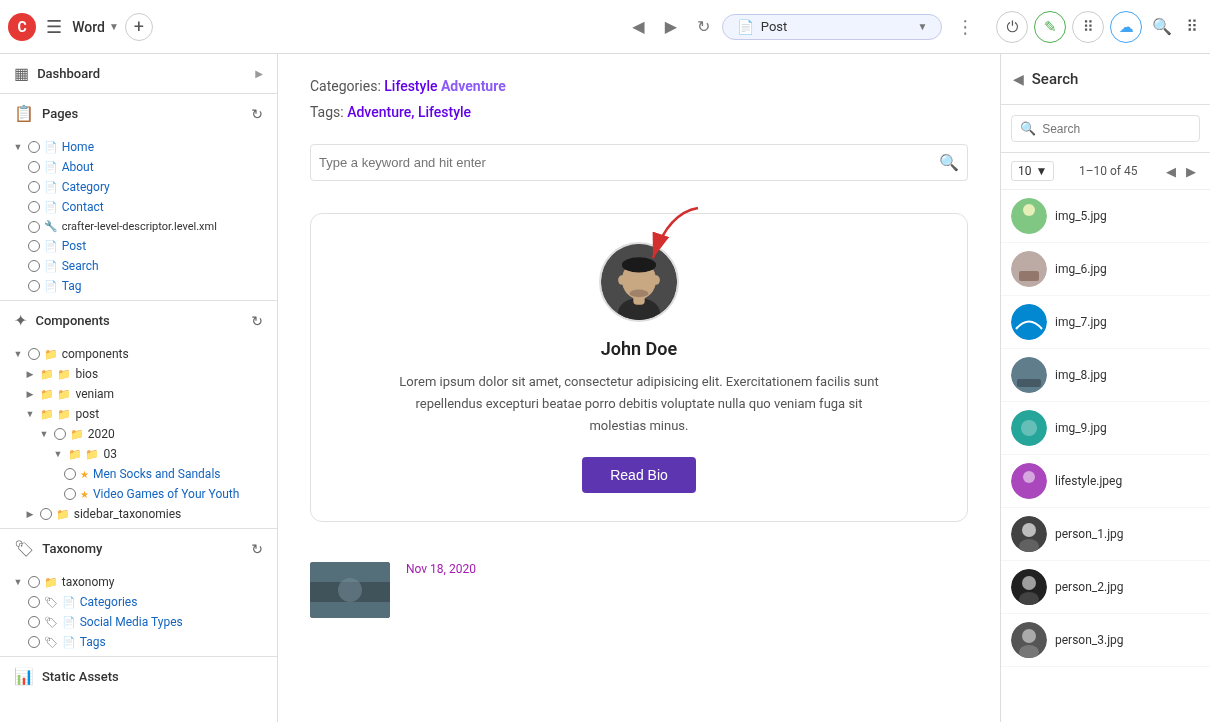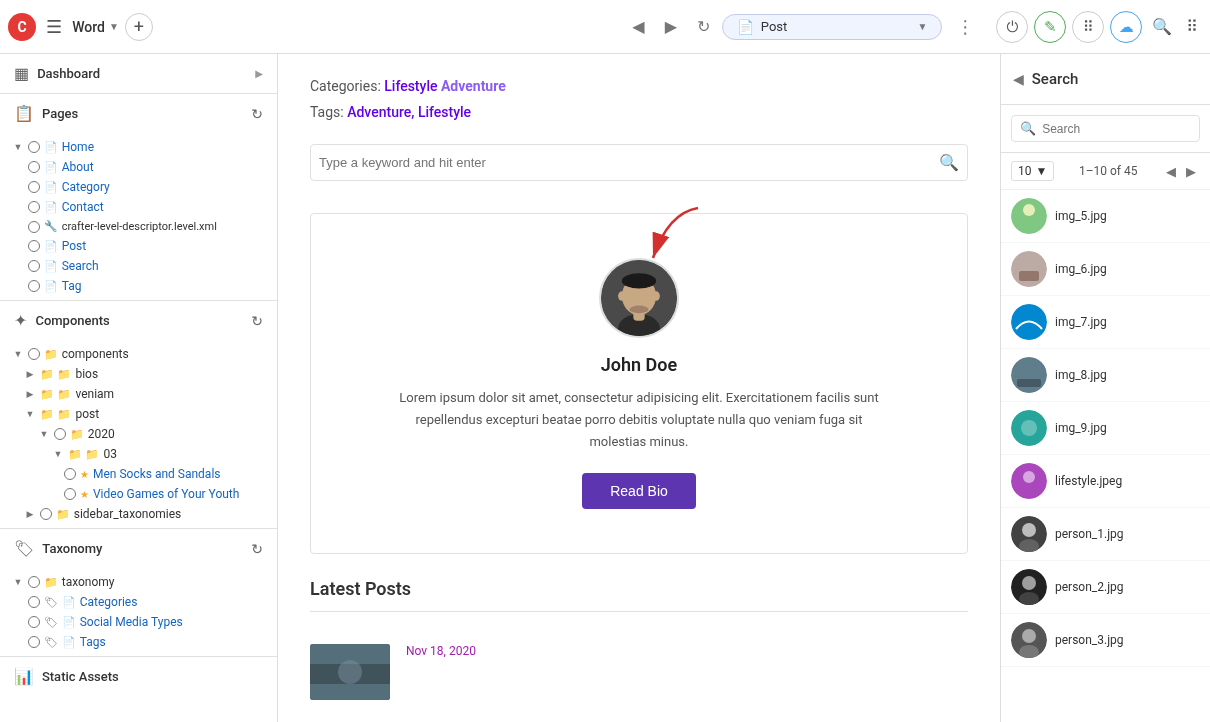--- a/index.html
+++ b/index.html
@@ -56,21 +56,21 @@
     
     .content { flex: 1; background: #fff; overflow-y: auto; padding: 24px 32px; }
     .categories-line { font-size: 14px; color: #555; margin-bottom: 10px; }
     .categories-line a { color: #6200ea; text-decoration: none; font-weight: 500; }
     .tags-line { font-size: 14px; color: #555; margin-bottom: 24px; }
     .tags-line a { color: #6200ea; text-decoration: none; font-weight: 500; }
 
     .search-box { display: flex; align-items: center; border: 1px solid #e0e0e0; border-radius: 4px; padding: 8px 8px; margin-bottom: 32px; gap: 8px; position: relative; }
     .search-box input { flex: 1; border: none; outline: none; font-size: 13px; color: #aaa; background: transparent; }
     .search-box .search-icon { color: #aaa; font-size: 16px; cursor: pointer; }
-    .author-card { border: 1px solid #e0e0e0; border-radius: 4px; padding: 44px 20px; text-align: center; }
+    .author-card { border: 1px solid #e0e0e0; border-radius: 12px; padding: 28px 20px; text-align: center; }
     .author-avatar { width: 80px; height: 80px; border-radius: 50%; background: #ccc; margin: 0 auto 16px; overflow: hidden; display: flex; align-items: center; justify-content: center; border: 2px solid #ddd; }
     .author-avatar-inner { width: 80px; height: 80px; border-radius: 50%; background: linear-gradient(135deg, #666 0%, #333 100%); display: flex; align-items: center; justify-content: center; position: relative; overflow: hidden; }
     
     .author-name { font-size: 18px; font-weight: 600; color: #222; margin-bottom: 12px; }
     .author-bio { font-size: 13px; color: #555; line-height: 1.7; max-width: 480px; margin: 0 auto 20px; }
     .read-bio-btn { background: #5e35b1; color: #fff; border: none; border-radius: 4px; padding: 10px 28px; font-size: 14px; cursor: pointer; font-weight: 500; }
 
     .latest-posts-title { font-size: 18px; font-weight: 600; color: #333; margin-bottom: 16px; padding-bottom: 12px; border-bottom: 1px solid #e0e0e0; }
     .post-item { display: flex; align-items: flex-start; gap: 16px; padding: 16px 0; }
     .post-thumb { width: 80px; height: 56px; background: linear-gradient(135deg, #546e7a, #263238); border-radius: 3px; flex-shrink: 0; overflow: hidden; }
@@ -370,21 +370,20 @@
               <ellipse cx="58" cy="38" rx="4" ry="5" fill="#c8a882"></ellipse>
             </svg>
           </div>
         </div>
         <div class="author-name">John Doe</div>
         <div class="author-bio">Lorem ipsum dolor sit amet, consectetur adipisicing elit. Exercitationem facilis sunt repellendus excepturi beatae porro debitis voluptate nulla quo veniam fuga sit molestias minus.</div>
         <button class="read-bio-btn">Read Bio</button>
       </div>
     </div>
 
-    <div class="latest-posts-title">Latest Posts</div>
     <div class="post-item">
       <div class="post-thumb">
         <svg width="80" height="56" viewBox="0 0 80 56">
           <rect width="80" height="56" fill="#546e7a"></rect>
           <rect x="0" y="20" width="80" height="20" fill="#37474f" opacity="0.7"></rect>
           <circle cx="40" cy="28" r="12" fill="#78909c" opacity="0.5"></circle>
         </svg>
       </div>
       <div class="post-info">
         <div class="post-date">Nov 18, 2020</div>

